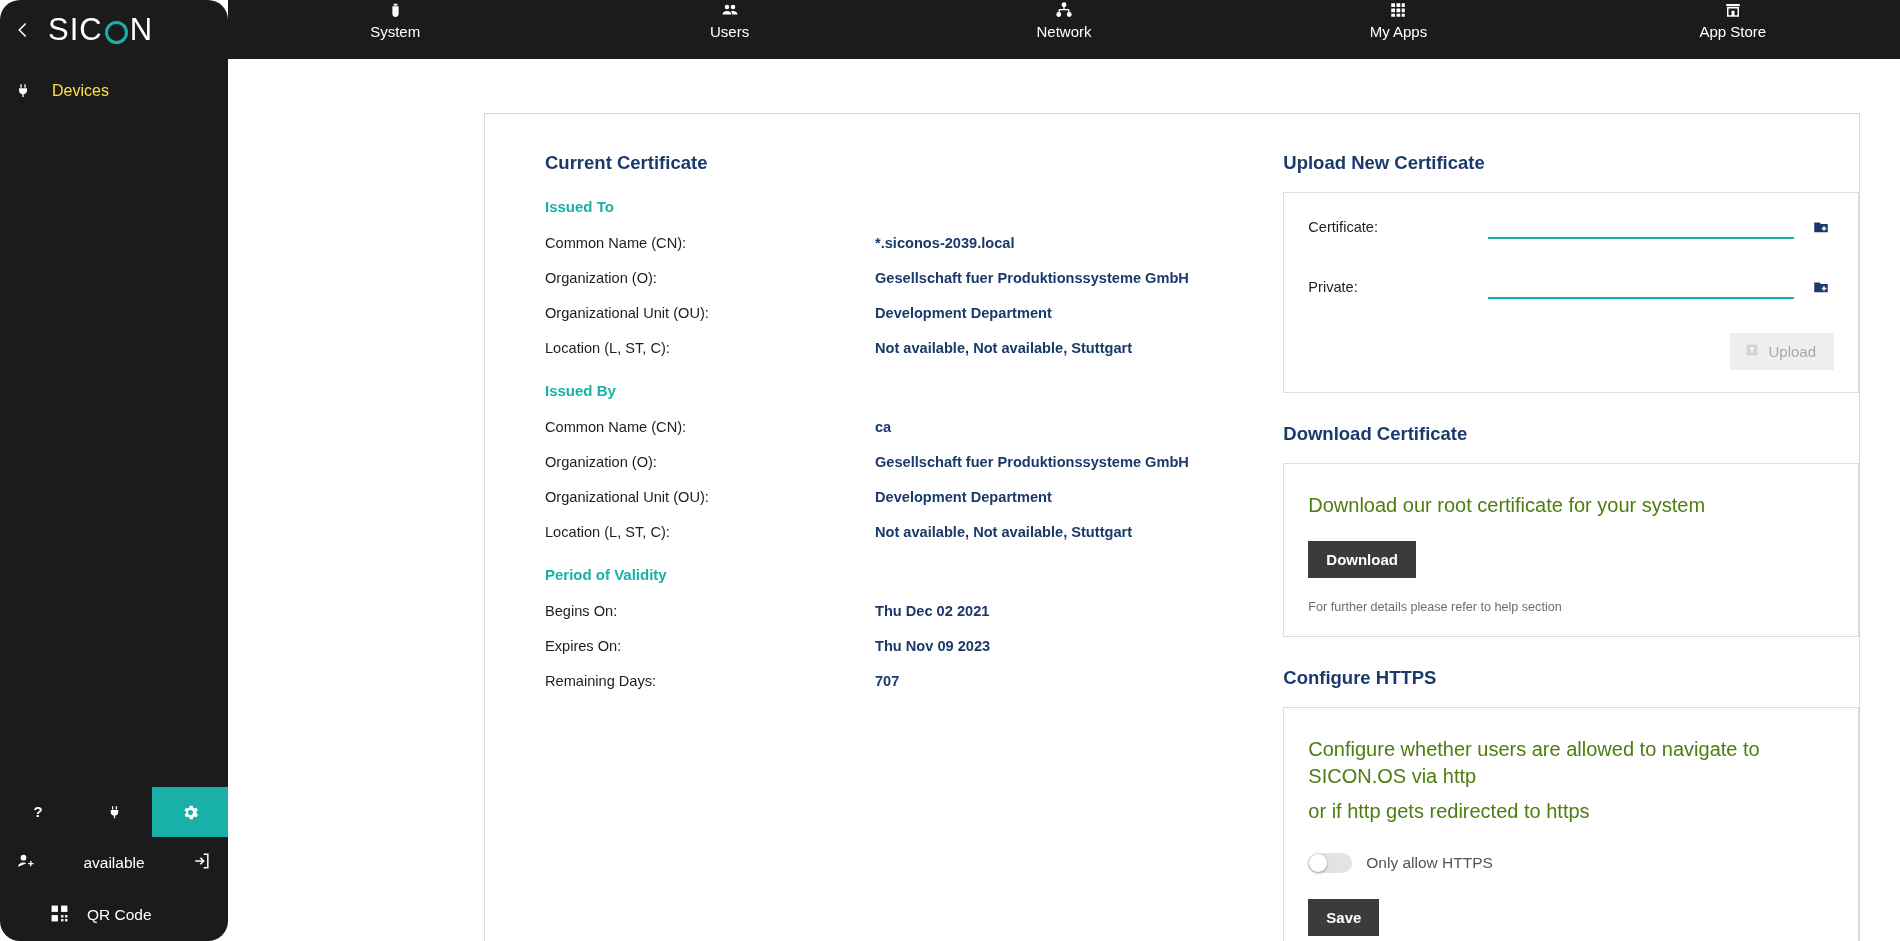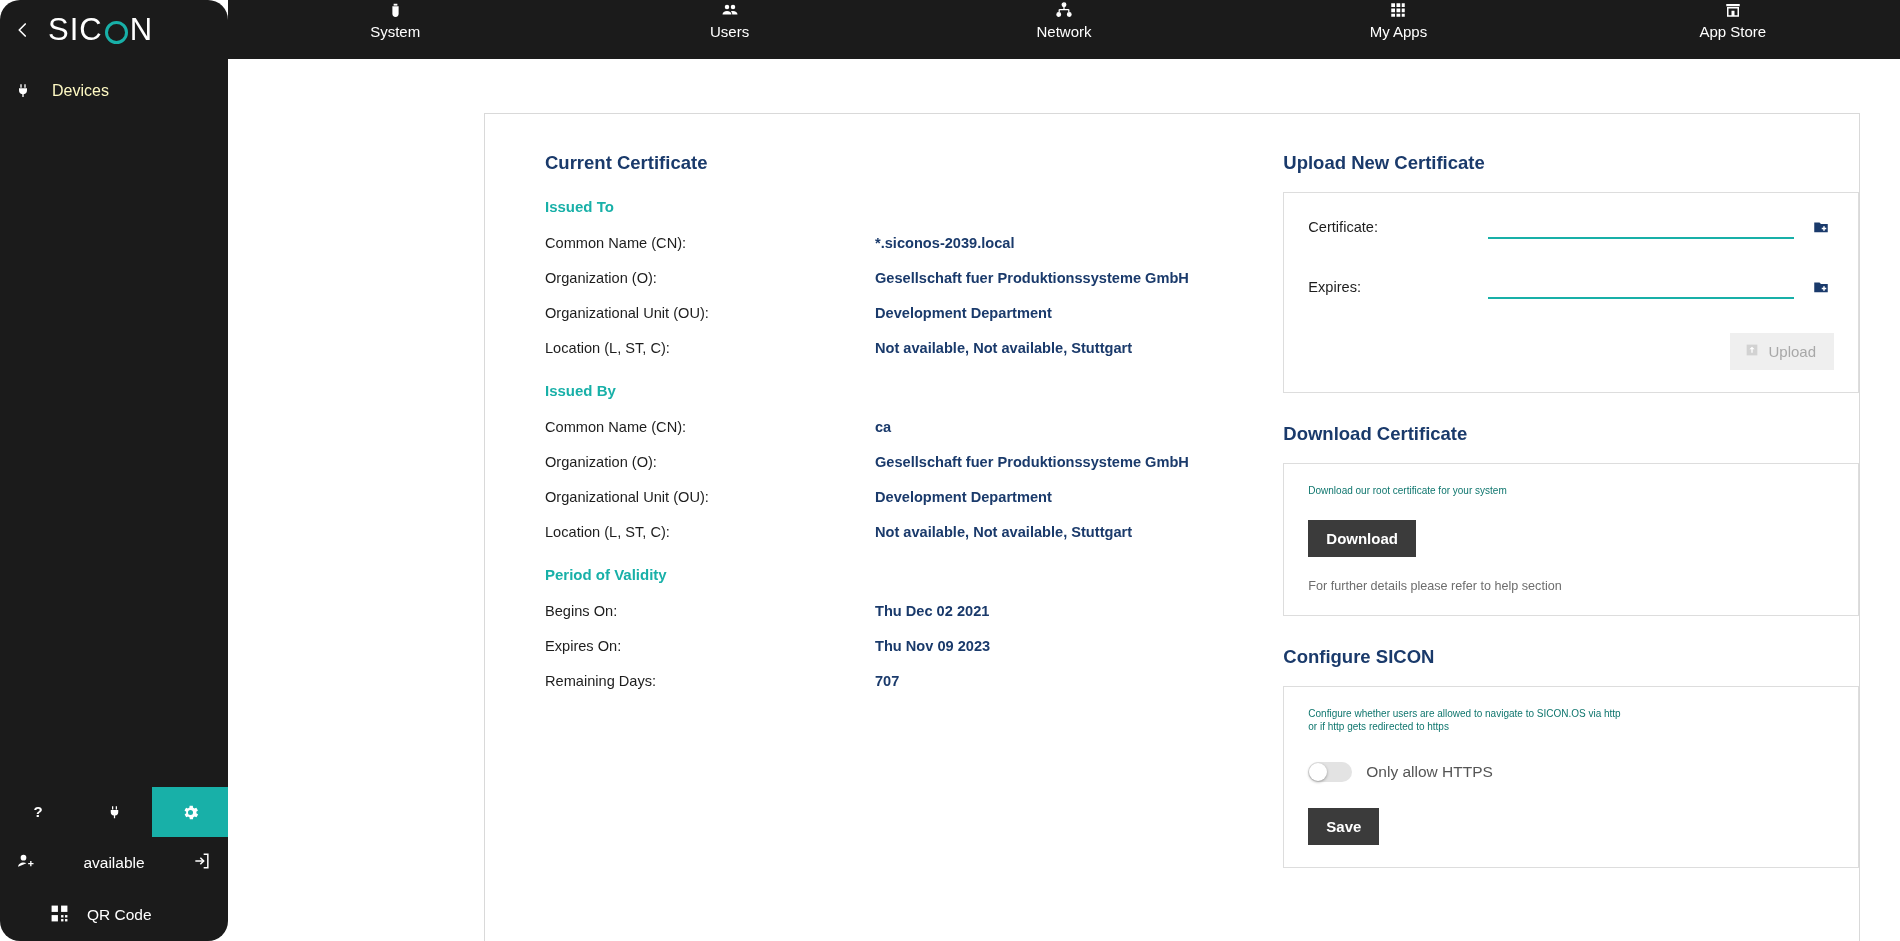--- a/index.html
+++ b/index.html
@@ -63,21 +63,21 @@
   .sidebar-nav {
     margin-top: 14px;
   }
   .sidebar-item {
     display: flex;
     align-items: center;
     gap: 18px;
     padding: 8px 0 8px 12px;
     cursor: pointer;
     font-size: 16px;
-    color: #fef9c3;
+    color: #fde047;
   }
   .sidebar-item .s-icon {
     width: 22px;
     display: flex;
     justify-content: center;
     align-items: center;
   }
 
   .sidebar-bottom {
     position: absolute;
@@ -246,23 +246,23 @@
     color: #a8a8a8;
     border: none;
     font-size: 15px;
     padding: 9px 18px 9px 14px;
     display: flex;
     align-items: center;
     gap: 8px;
     cursor: default;
   }
   .card-text {
-    font-size: 10px;
-    color: #0f766e;
-    margin: 0 0 22px 0;
+    font-size: 20px;
+    color: #4d7c0f;
+    margin: 8px 0 22px 0;
     line-height: 1.35;
   }
   .btn-dark {
     background: #3b3b3b;
     color: #ffffff;
     border: none;
     font-size: 15px;
     padding: 10px 18px;
     cursor: pointer;
     font-weight: bold;
@@ -508,21 +508,21 @@
                 <div class="upload-label">Certificate:</div>
                 <div class="upload-field"></div>
                 <div class="upload-btn">
                   <svg width="20" height="18" viewBox="0 0 24 24" fill="#1a3a6b">
                       <path d="M3 6h7l2 2h9v11H3z"></path>
                       <path d="M15 11h2v2h2v2h-2v2h-2v-2h-2v-2h2z" fill="#ffffff"></path>
                     </svg>
                 </div>
               </div>
               <div class="upload-row">
-                <div class="upload-label">Expires:</div>
+                <div class="upload-label">Private:</div>
                 <div class="upload-field"></div>
                 <div class="upload-btn">
                   <svg width="20" height="18" viewBox="0 0 24 24" fill="#1a3a6b">
                       <path d="M3 6h7l2 2h9v11H3z"></path>
                       <path d="M15 11h2v2h2v2h-2v2h-2v-2h-2v-2h2z" fill="#ffffff"></path>
                     </svg>
                 </div>
               </div>
               <div class="upload-action">
                 <button class="btn-disabled">
@@ -537,21 +537,21 @@
               </div>
             </div>
 
             <h2 class="section-title tight">Download Certificate</h2>
             <div class="card">
               <p class="card-text">Download our root certificate for your system</p>
               <button class="btn-dark">Download</button>
               <p class="help-note">For further details please refer to help section</p>
             </div>
 
-            <h2 class="section-title tight">Configure SICON</h2>
+            <h2 class="section-title tight">Configure HTTPS</h2>
             <div class="card">
               <p class="card-text" style="margin-bottom:0">Configure whether users are allowed to navigate to SICON.OS via http</p>
               <p class="card-text">or if http gets redirected to https</p>
               <div class="toggle-row">
                 <div class="toggle">
                   <div class="knob"></div>
                 </div>
                 <div class="toggle-label">Only allow HTTPS</div>
               </div>
               <button class="btn-dark">Save</button>

